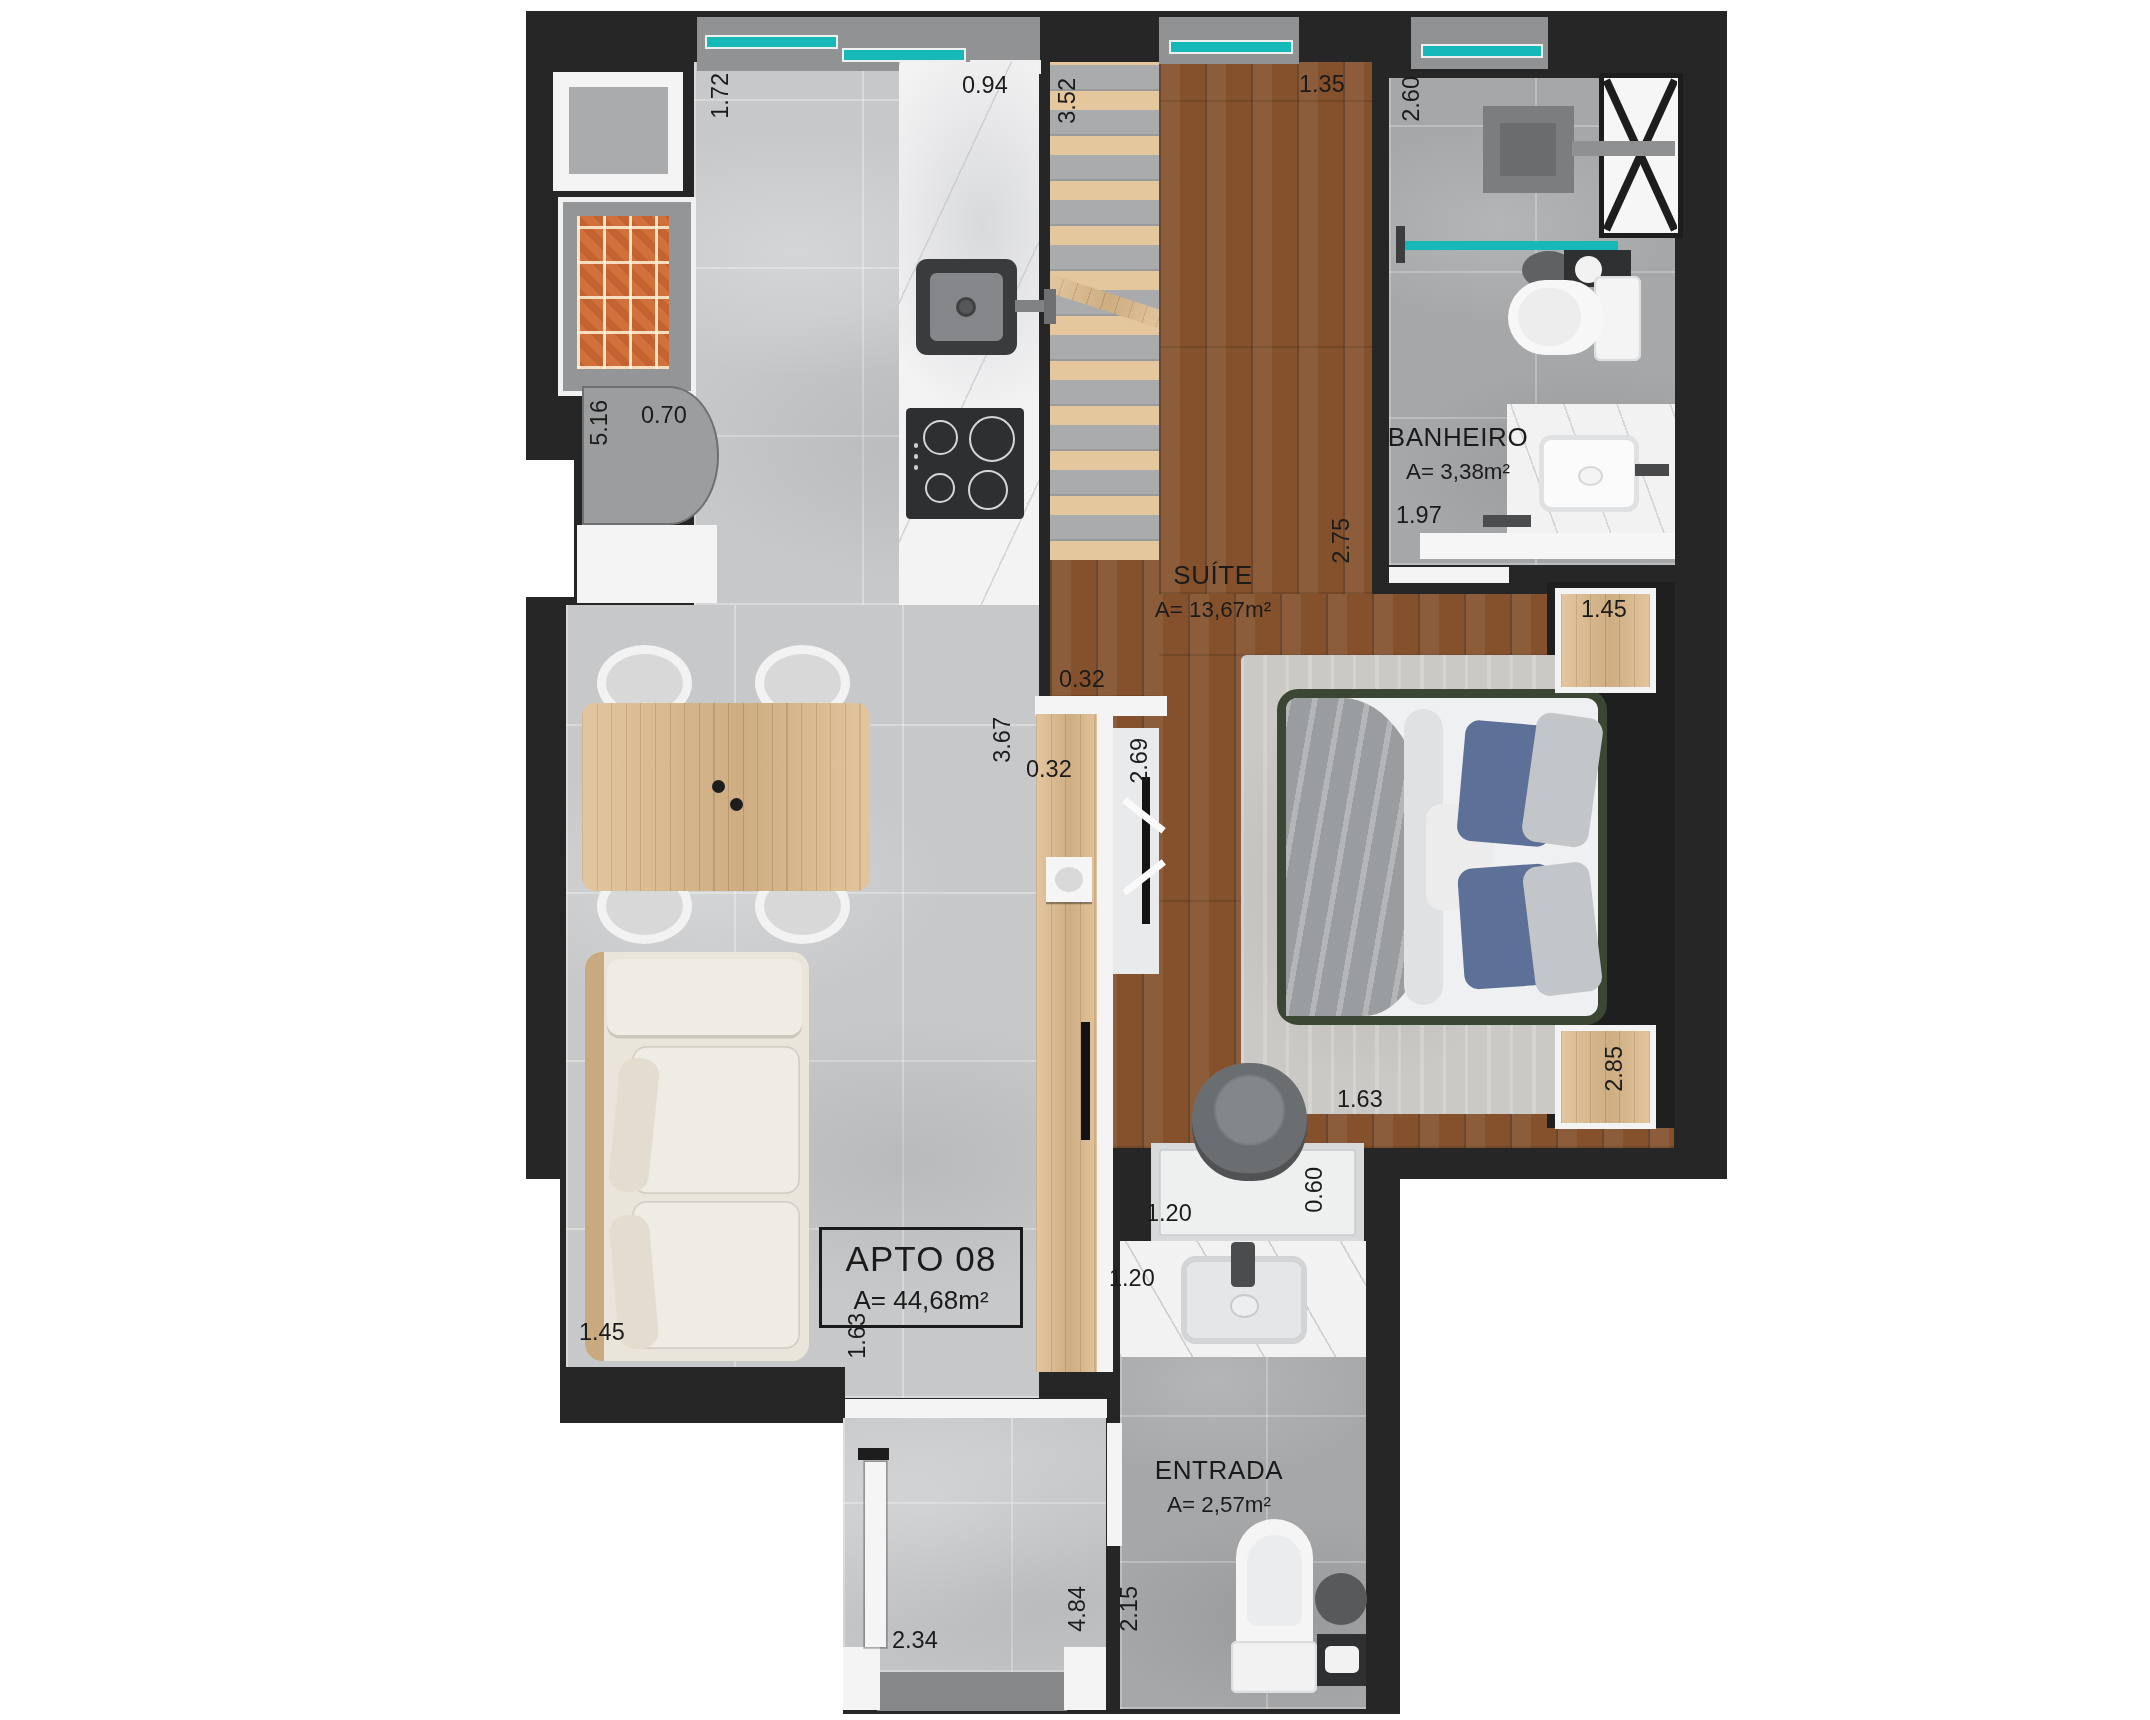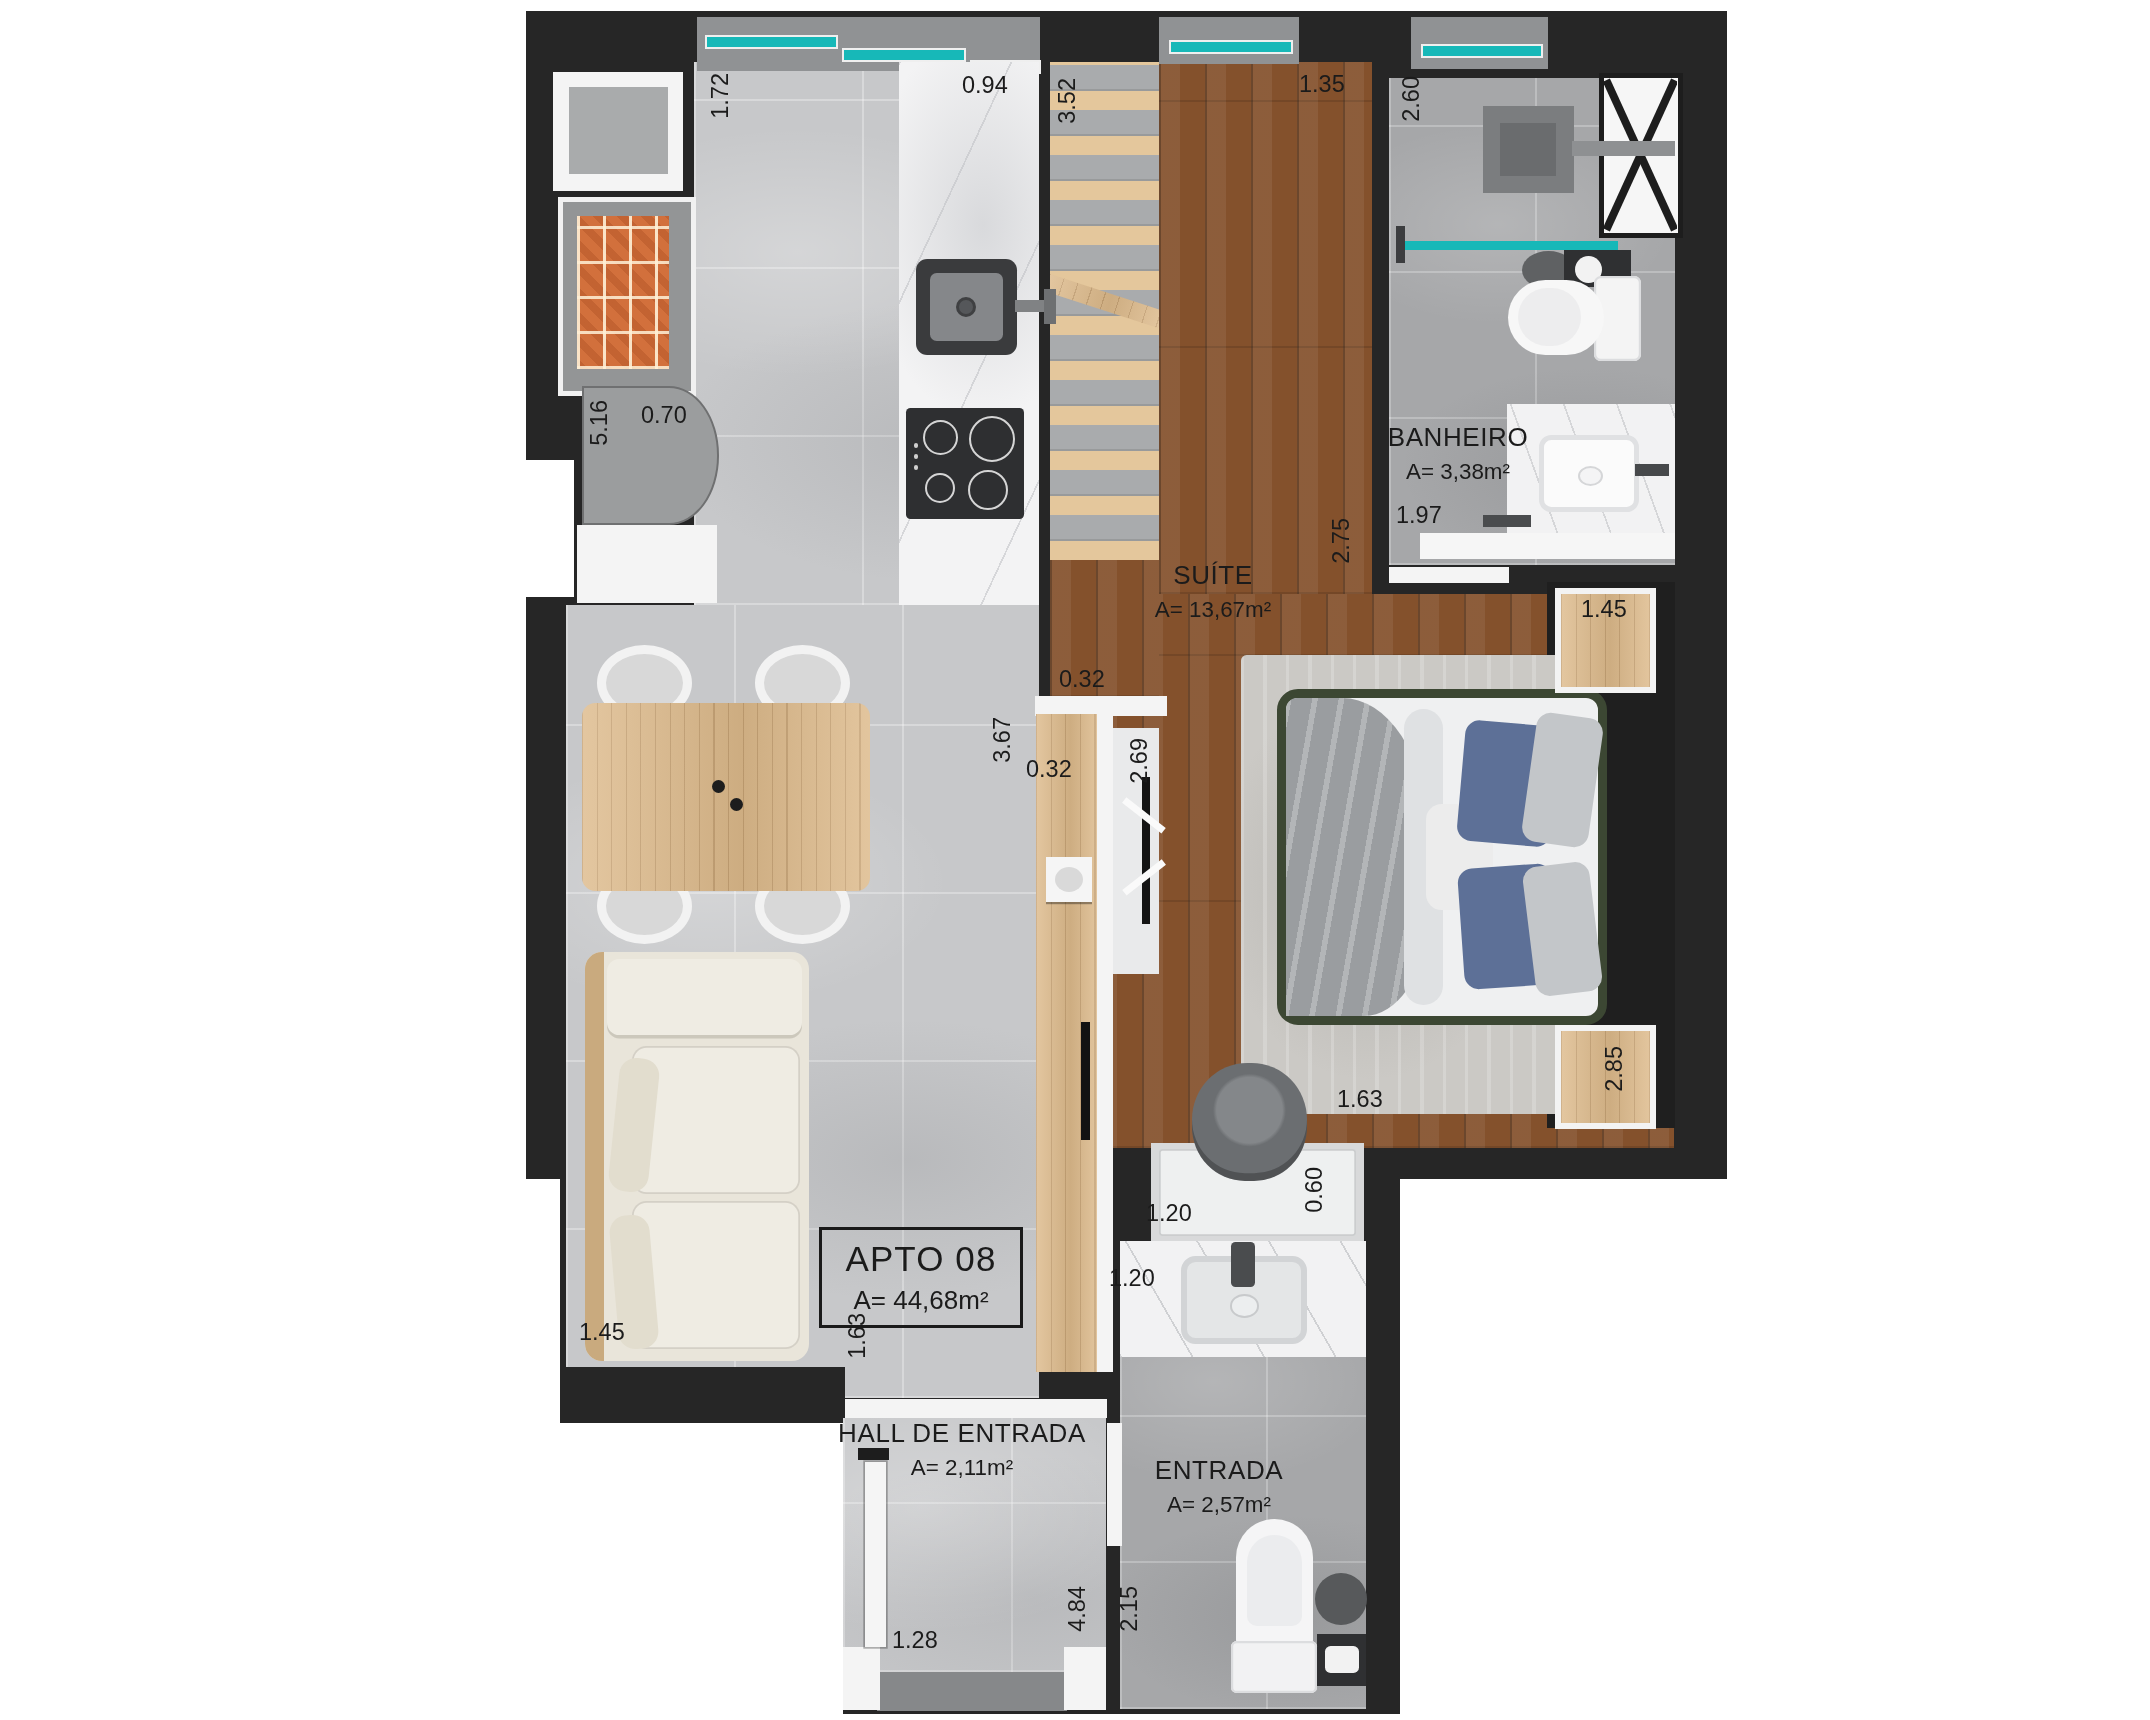--- a/index.html
+++ b/index.html
@@ -198,24 +198,20 @@
   <div class="abs" style="left:858px;top:1448px;width:31px;height:12.3px;background:#1d1d1d;z-index:5;"></div>
 
   <div class="room-label" style="left:1458px;top:453px;">
     <div class="rl-name">BANHEIRO</div>
     <div class="rl-area">A= 3,38m²</div>
   </div>
   <div class="room-label" style="left:1213px;top:591px;">
     <div class="rl-name">SUÍTE</div>
     <div class="rl-area">A= 13,67m²</div>
   </div>
-  <div class="room-label" style="left:962px;top:1449px;">
-    <div class="rl-name">HALL DE ENTRADA</div>
-    <div class="rl-area">A= 2,11m²</div>
-  </div>
   <div class="room-label" style="left:1219px;top:1486px;">
     <div class="rl-name">ENTRADA</div>
     <div class="rl-area">A= 2,57m²</div>
   </div>
 
   <div class="abs" style="left:819px;top:1227px;width:204px;height:101px;border:3.9px solid #1a1a1a;box-sizing:border-box;display:flex;flex-direction:column;align-items:center;justify-content:center;z-index:40;">
     <div style="font-size:35px;letter-spacing:1.1px;">APTO 08</div>
     <div style="font-size:26px;margin-top:6.7px;">A= 44,68m²</div>
   </div>
 
@@ -233,18 +229,18 @@
   <div class="dim" style="left:1026px;top:758px;z-index:40;">0.32</div>
   <div class="dim dimv" style="left:1128px;top:738px;z-index:40;">2.69</div>
   <div class="dim" style="left:1581px;top:598px;z-index:40;">1.45</div>
   <div class="dim dimv" style="left:1603px;top:1046px;z-index:40;">2.85</div>
   <div class="dim" style="left:1337px;top:1088px;z-index:40;">1.63</div>
   <div class="dim" style="left:1146px;top:1202px;z-index:40;">1.20</div>
   <div class="dim dimv" style="left:1303px;top:1167px;z-index:40;">0.60</div>
   <div class="dim" style="left:579px;top:1321px;z-index:40;">1.45</div>
   <div class="dim dimv" style="left:846px;top:1313px;z-index:40;">1.63</div>
   <div class="dim" style="left:1109px;top:1267px;z-index:40;">1.20</div>
-  <div class="dim" style="left:892px;top:1629px;z-index:40;">1.28</div>
+  <div class="dim" style="left:892px;top:1629px;z-index:40;">2.34</div>
   <div class="dim dimv" style="left:1066px;top:1586px;z-index:40;">4.84</div>
   <div class="dim dimv" style="left:1118px;top:1586px;z-index:40;">2.15</div>
 
 </div>
 
 
 </body></html>

